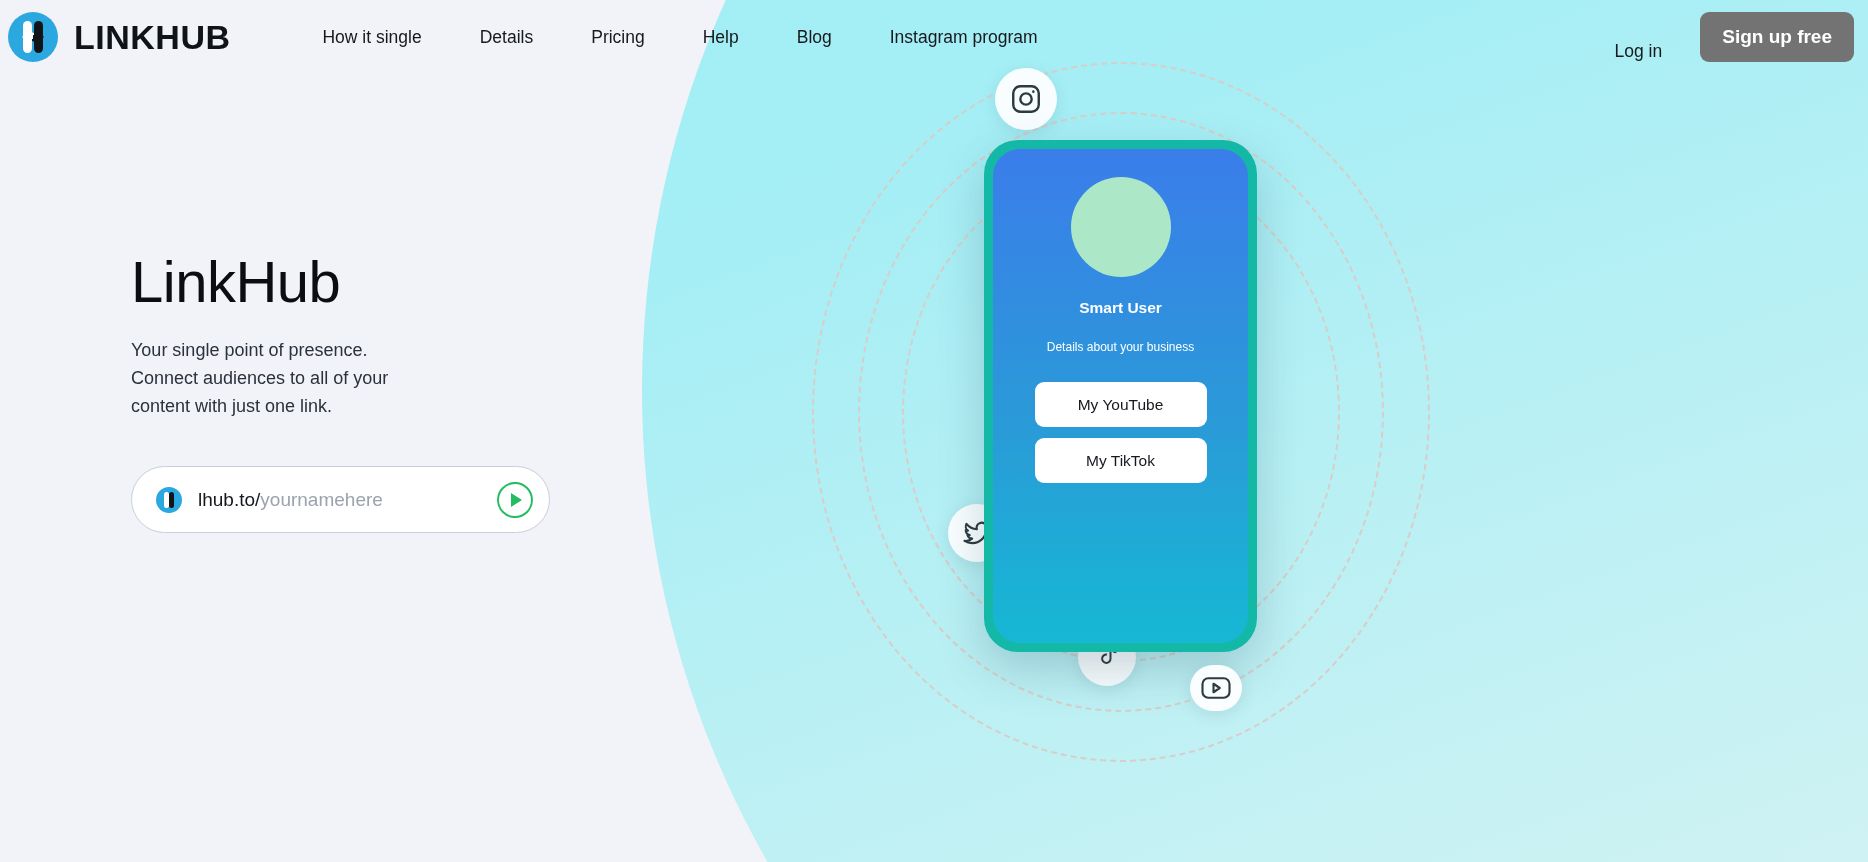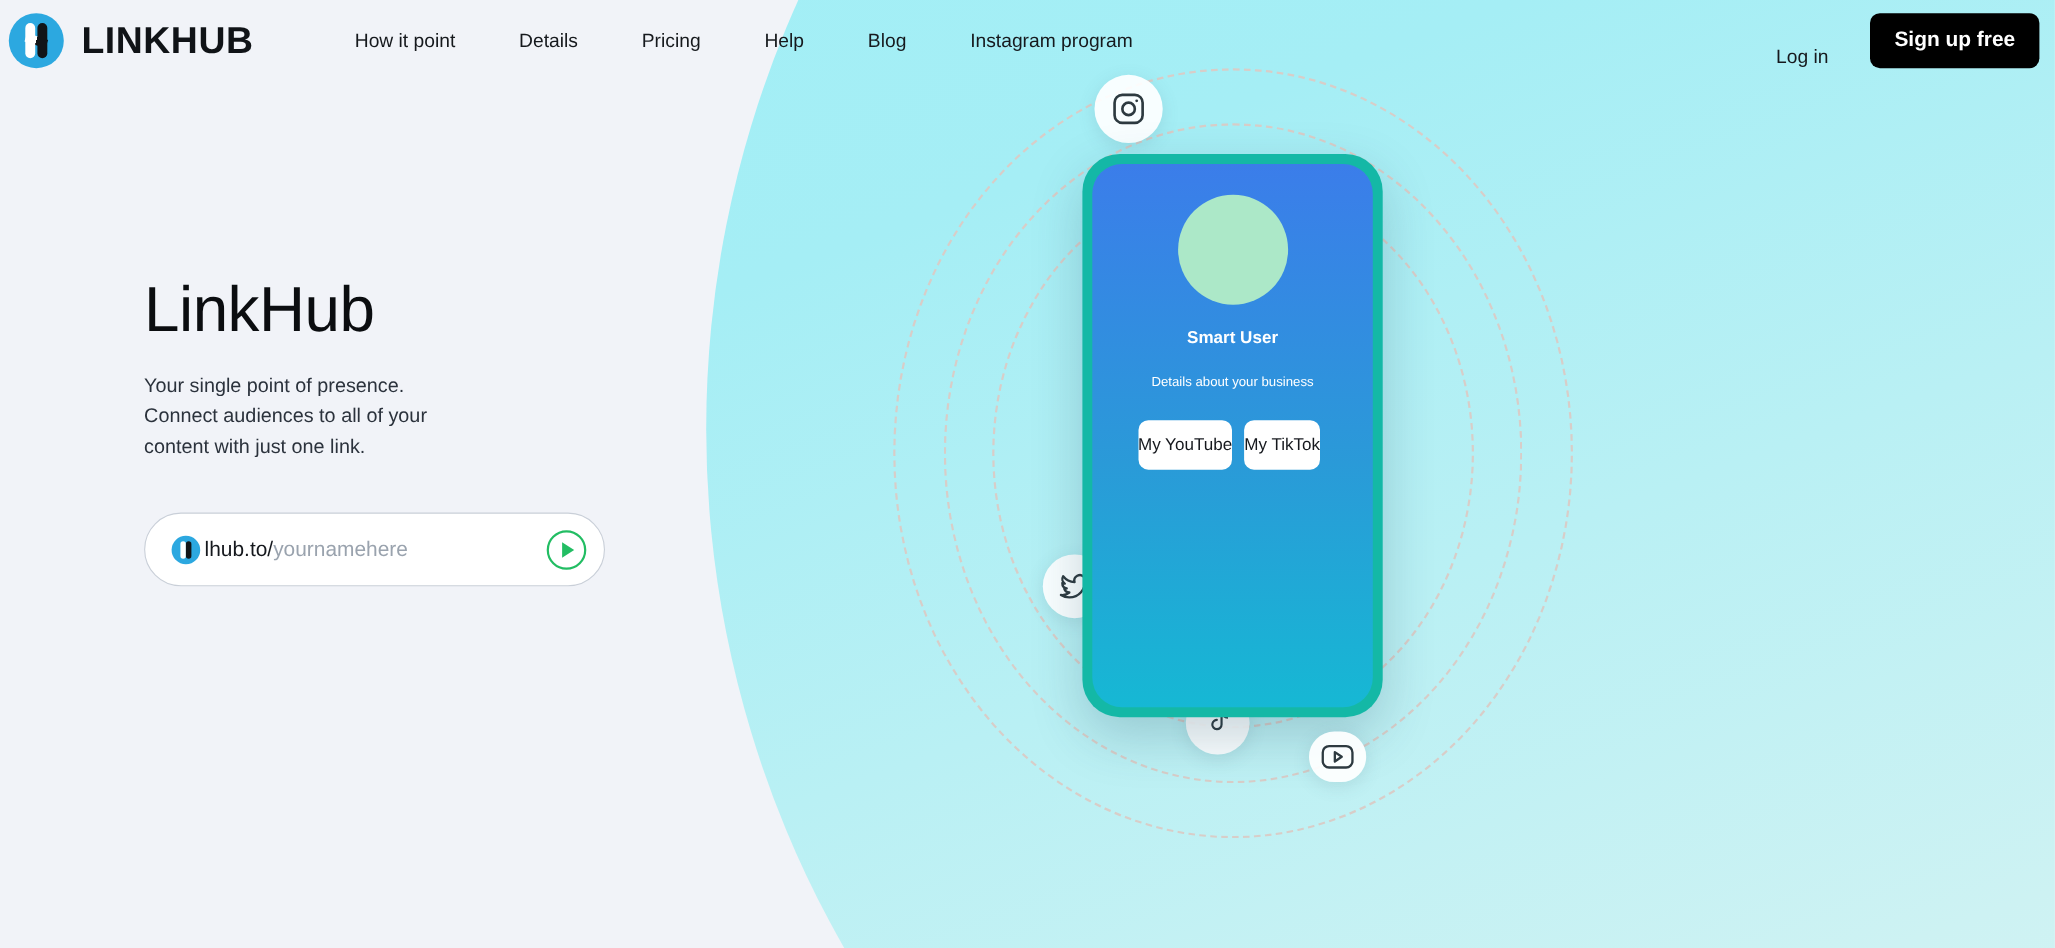--- a/index.html
+++ b/index.html
@@ -105,21 +105,21 @@
     margin-right: 14px;
   }
   #login-link {
     font-size: 17.5px;
     color: #16191d;
     cursor: pointer;
     white-space: nowrap;
     margin-top: 29px;
   }
   #signup-button {
-    background: #000000;
+    background: #737373;
     color: #ffffff;
     font-size: 19px;
     font-weight: bold;
     border: none;
     border-radius: 9px;
     padding: 14px 22px;
     cursor: pointer;
     white-space: nowrap;
     font-family: "Liberation Sans", sans-serif;
   }
@@ -166,21 +166,21 @@
     width: 26px; height: 26px;
     border-radius: 50%;
     background: #2ca8e0;
     position: relative;
     flex: none;
   }
   #url-icon .gl { position:absolute; left:8px; top:5px; width:5px; height:16px; border-radius:3px; background:#fff; }
   #url-icon .gr { position:absolute; left:13px; top:5px; width:5px; height:16px; border-radius:3px; background:#111418; }
 
   #url-text {
-    margin-left: 4px;
+    margin-left: 16px;
     font-size: 19px;
     color: #15181d;
     white-space: nowrap;
   }
   #url-placeholder { color: #9aa3ae; }
 
   #url-go {
     margin-left: auto;
     width: 36px; height: 36px;
     border-radius: 50%;
@@ -267,21 +267,21 @@
     font-size: 12px;
     color: #ffffff;
     text-align: center;
     line-height: 25px;
     width: 168px;
   }
   #phone-links {
     margin-top: 22px;
     width: 172px;
     display: flex;
-    flex-direction: row;
+    flex-direction: column;
     gap: 11px;
   }
   .phone-link {
     background: #ffffff;
     border-radius: 9px;
     height: 45px;
     display: flex;
     align-items: center;
     justify-content: center;
     font-size: 15.5px;
@@ -303,21 +303,21 @@
   <div id="brand">
     <div id="brand-logo">
       <div class="glyph-bar"></div>
       <div class="glyph-l"></div>
       <div class="glyph-r"></div>
     </div>
     <div id="brand-name">LINKHUB</div>
   </div>
 
   <nav id="nav">
-    <span class="nav-link">How it point</span>
+    <span class="nav-link">How it single</span>
     <span class="nav-link">Details</span>
     <span class="nav-link">Pricing</span>
     <span class="nav-link">Help</span>
     <span class="nav-link">Blog</span>
     <span class="nav-link">Instagram program</span>
   </nav>
 
   <div id="header-right">
     <span id="login-link">Log in</span>
     <button id="signup-button">Sign up free</button>

